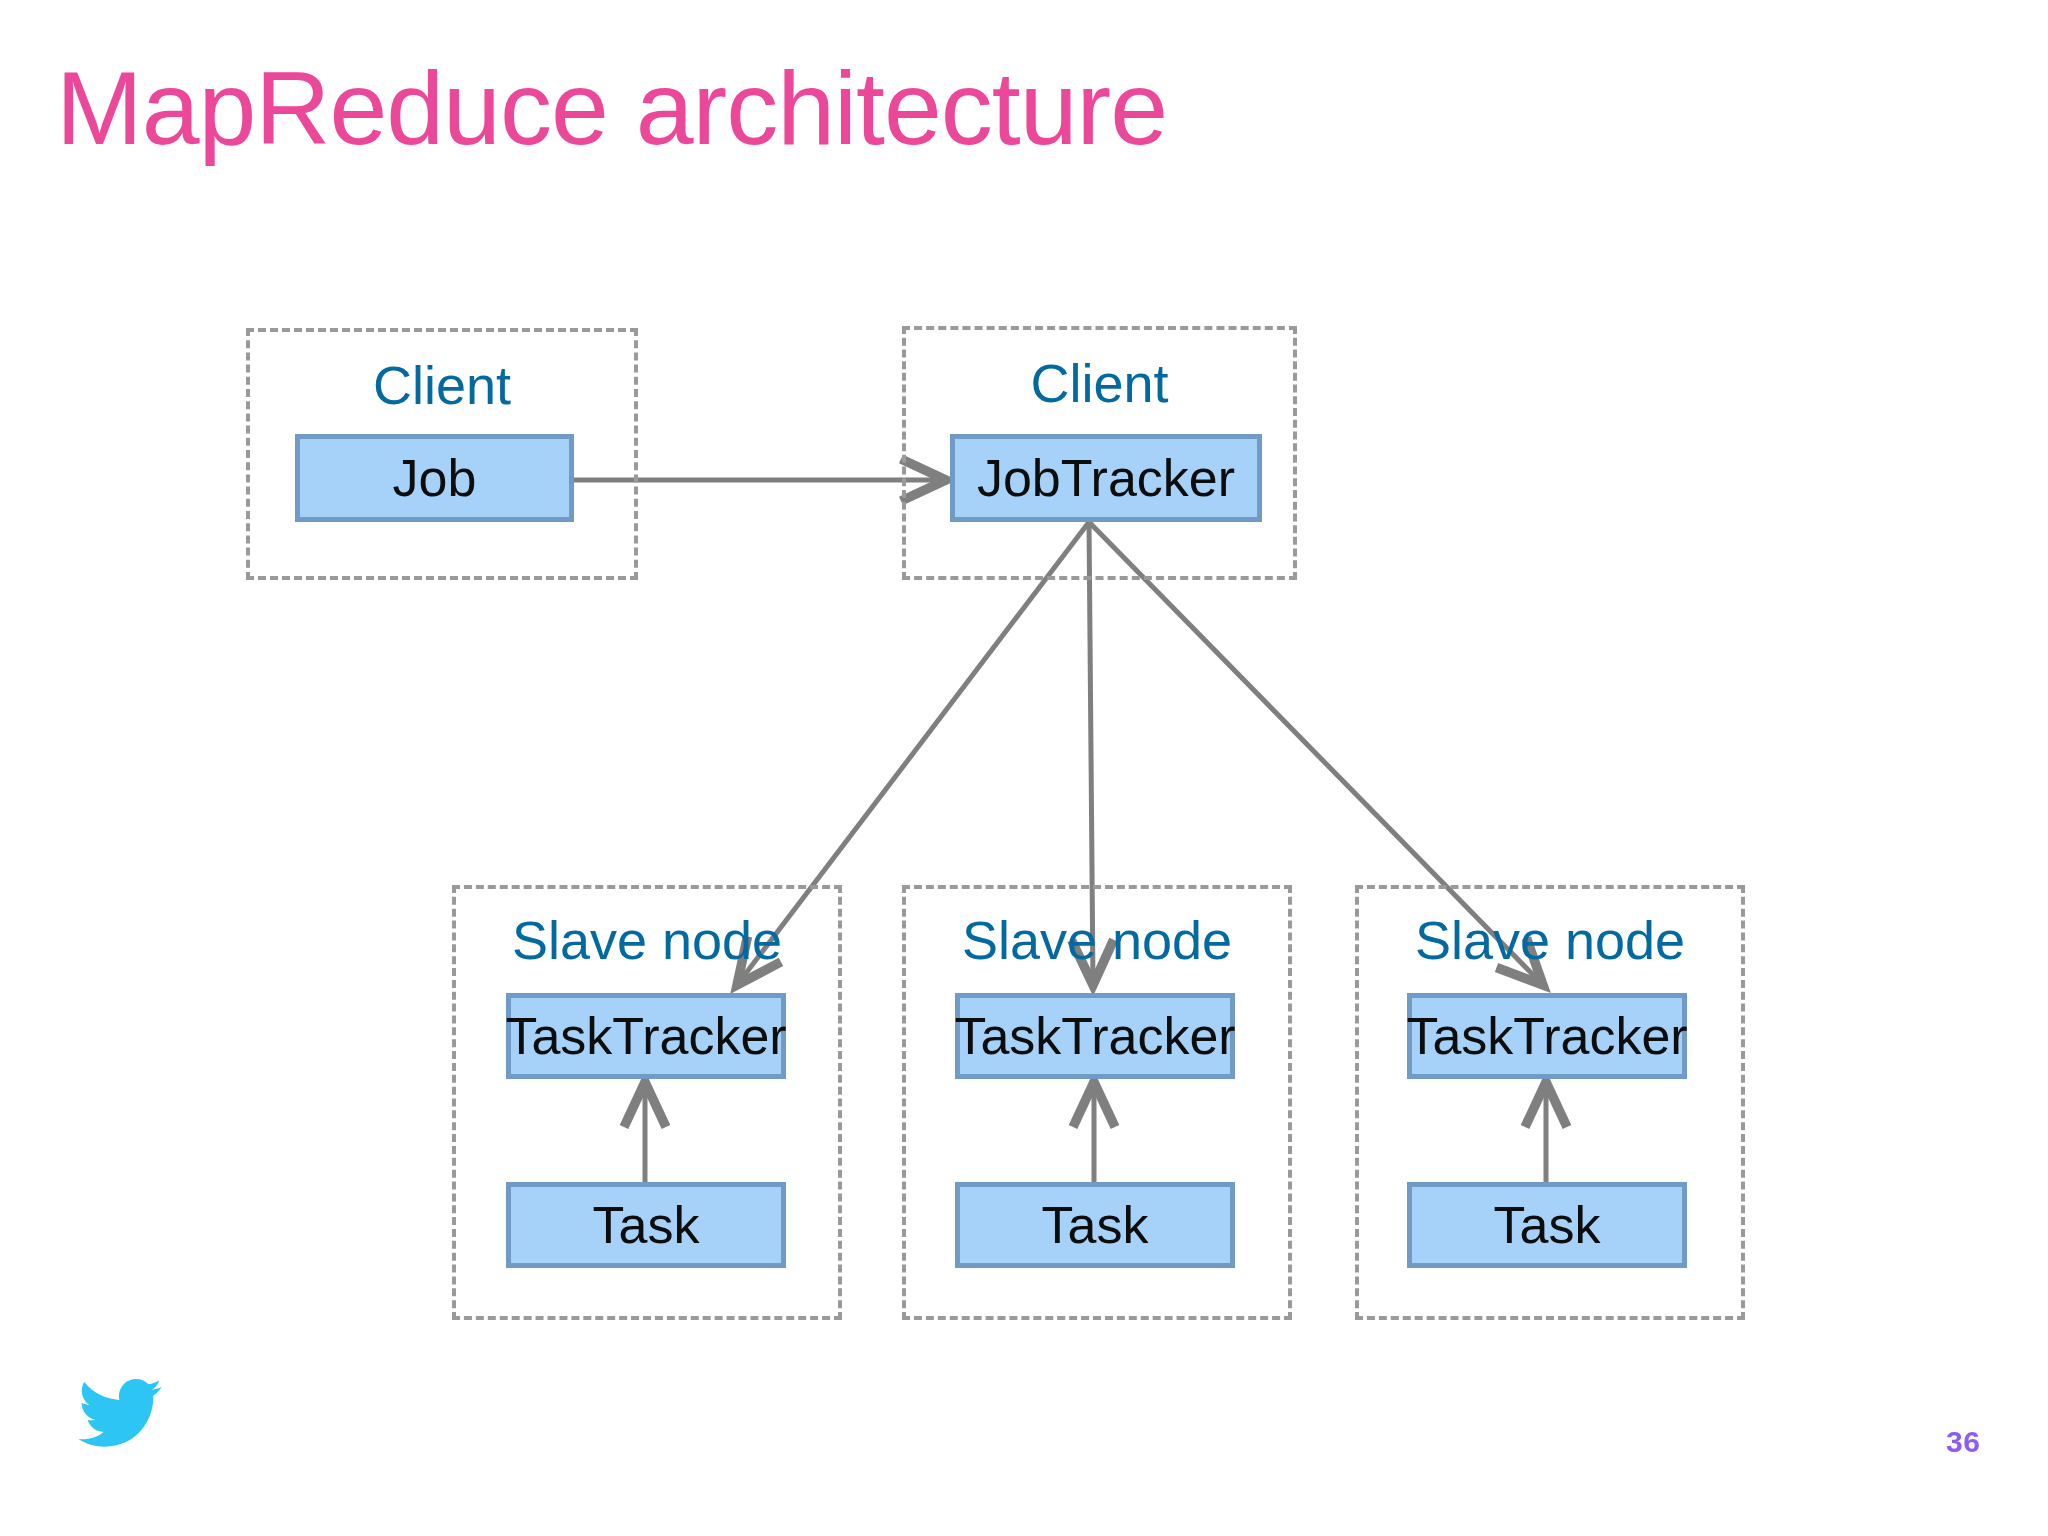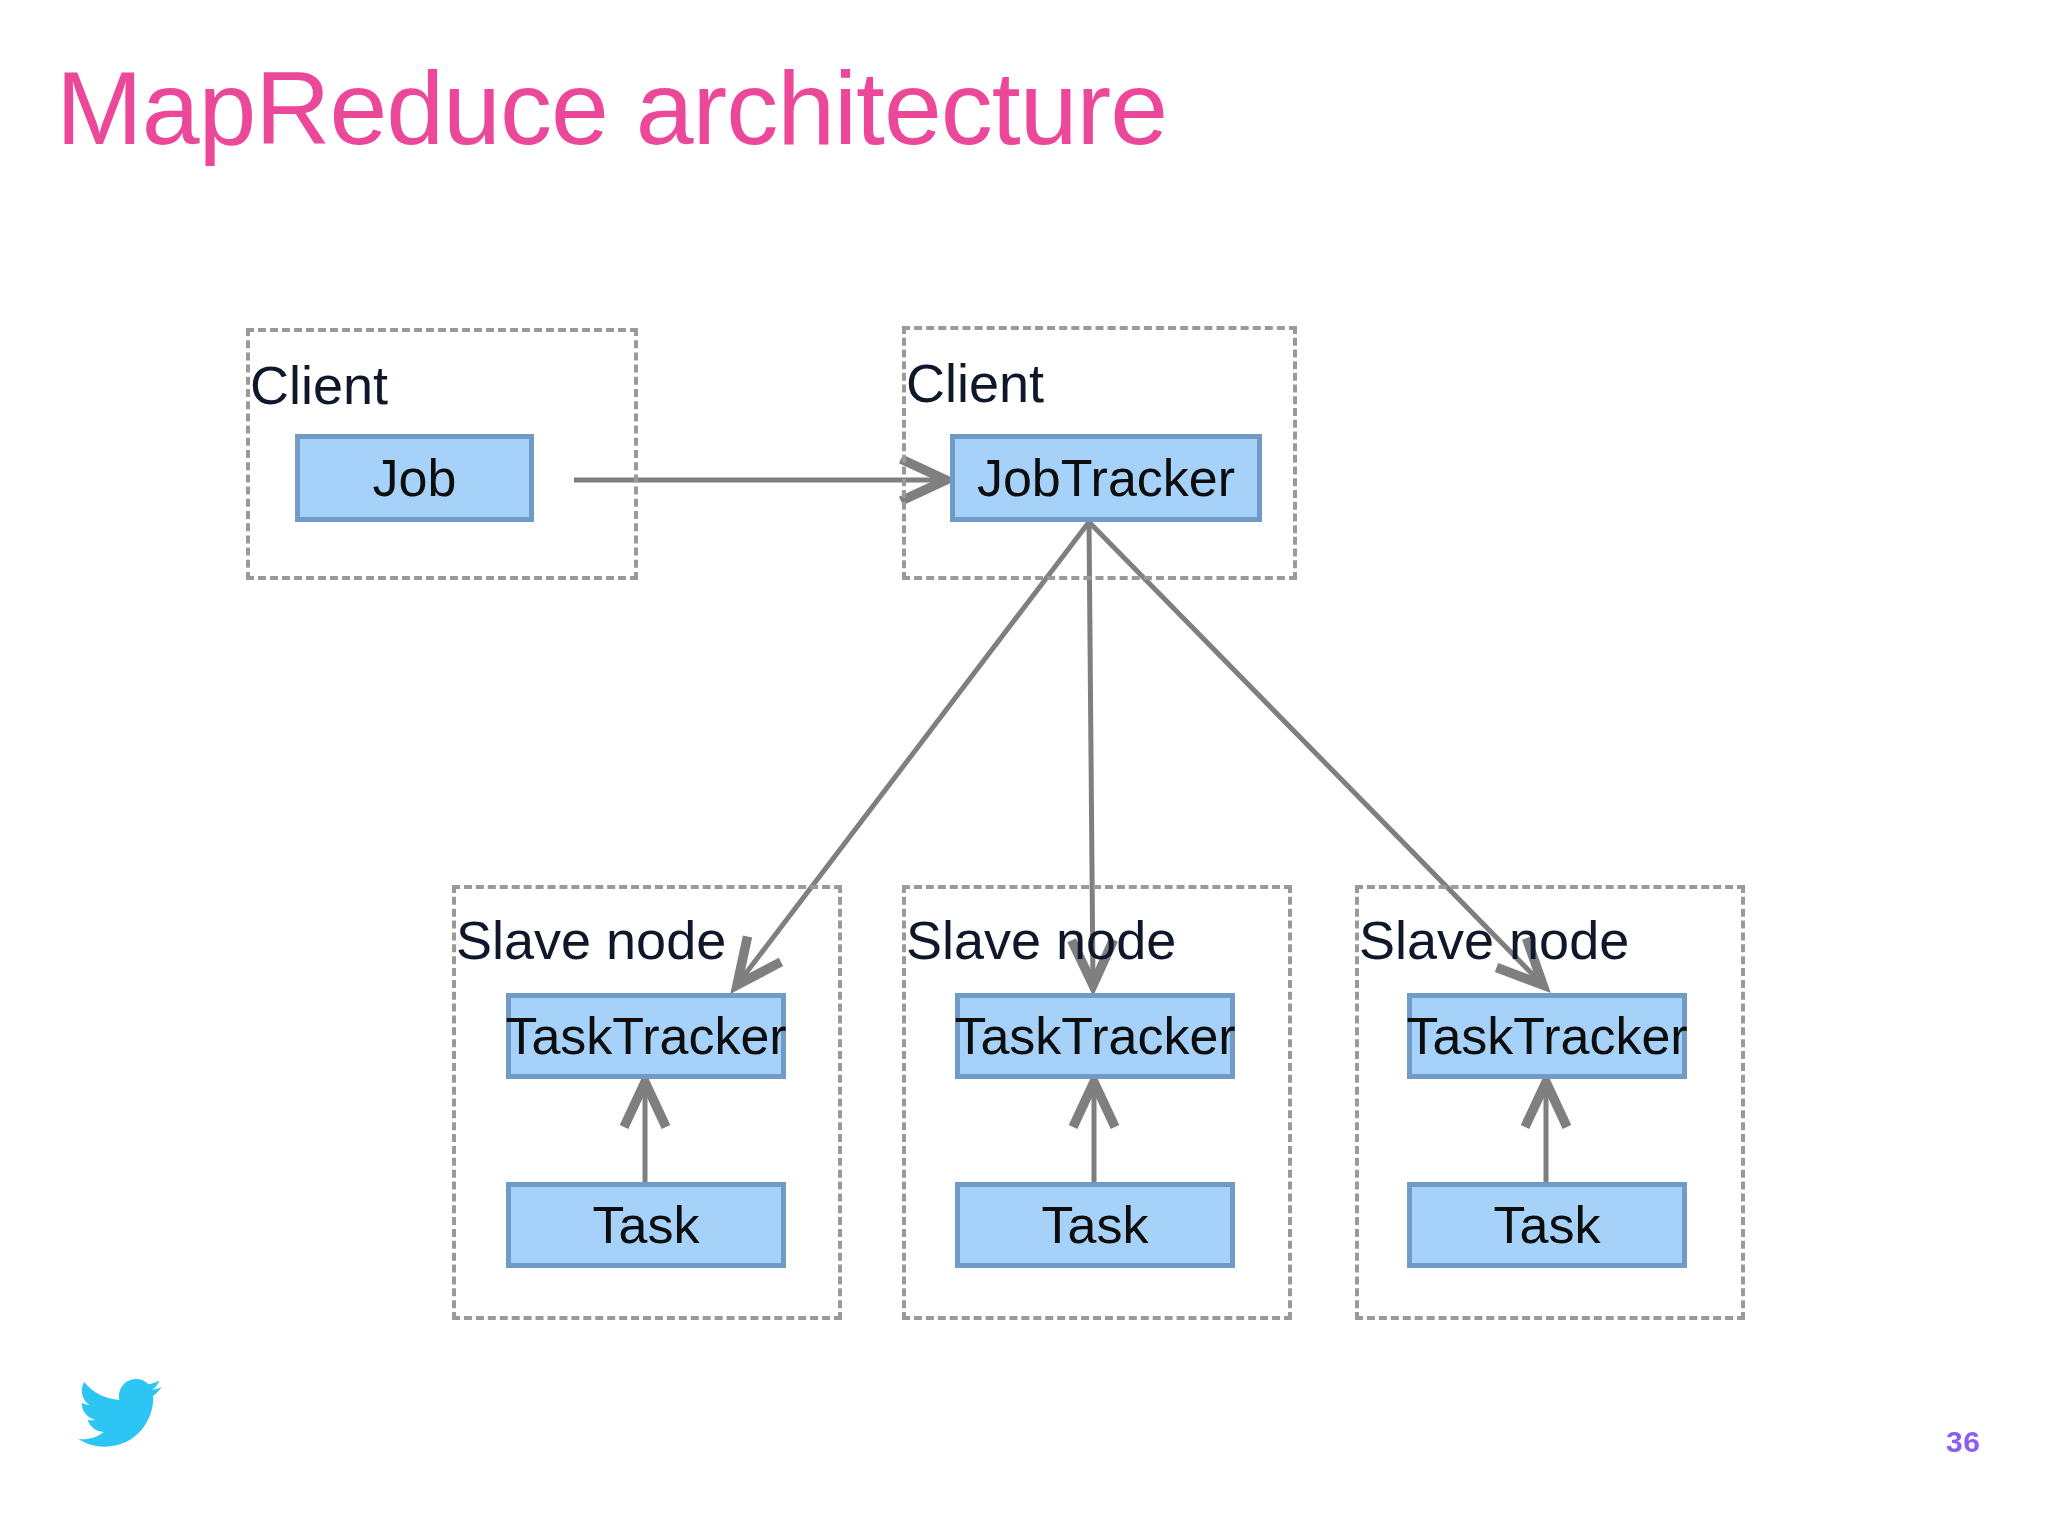--- a/index.html
+++ b/index.html
@@ -49,23 +49,23 @@
   
   .group-box {
     position: absolute;
     border: 4px dashed #9a9a9a;
     box-sizing: border-box;
     background: transparent;
   }
   .group-label {
     position: absolute;
     width: 100%;
-    text-align: left;
+    text-align: center;
     font-size: 54px;
-    color: #0f172a;
+    color: #0369a1;
     white-space: nowrap;
     font-weight: 400;
   }
 
   
   .node-box {
     position: absolute;
     box-sizing: border-box;
     background: #a6d2fa;
     border: 5px solid #6f9bc6;
@@ -117,21 +117,21 @@
     <line x1="1089" y1="522" x2="1543" y2="985" stroke="#7f7f7f" stroke-width="5" marker-end="url(#openArrow)"></line>
 
     <line x1="645" y1="1182" x2="645" y2="1082" stroke="#7f7f7f" stroke-width="5" marker-end="url(#openArrow)"></line>
     <line x1="1094" y1="1182" x2="1094" y2="1082" stroke="#7f7f7f" stroke-width="5" marker-end="url(#openArrow)"></line>
     <line x1="1546" y1="1182" x2="1546" y2="1082" stroke="#7f7f7f" stroke-width="5" marker-end="url(#openArrow)"></line>
   </svg>
 
   <div class="group-box" style="left:246px; top:328px; width:392px; height:252px;">
     <div class="group-label" style="top:22px;">Client</div>
   </div>
-  <div class="node-box" style="left:295px; top:434px; width:239px; height:88px;">Job</div>
+  <div class="node-box" style="left:295px; top:434px; width:279px; height:88px;">Job</div>
 
   <div class="group-box" style="left:902px; top:326px; width:395px; height:254px;">
     <div class="group-label" style="top:22px;">Client</div>
   </div>
   <div class="node-box" style="left:950px; top:434px; width:312px; height:88px;">JobTracker</div>
 
   <div class="group-box" style="left:452px; top:885px; width:390px; height:435px;">
     <div class="group-label" style="top:20px;">Slave node</div>
   </div>
   <div class="node-box" style="left:506px; top:993px; width:280px; height:86px;">TaskTracker</div>

